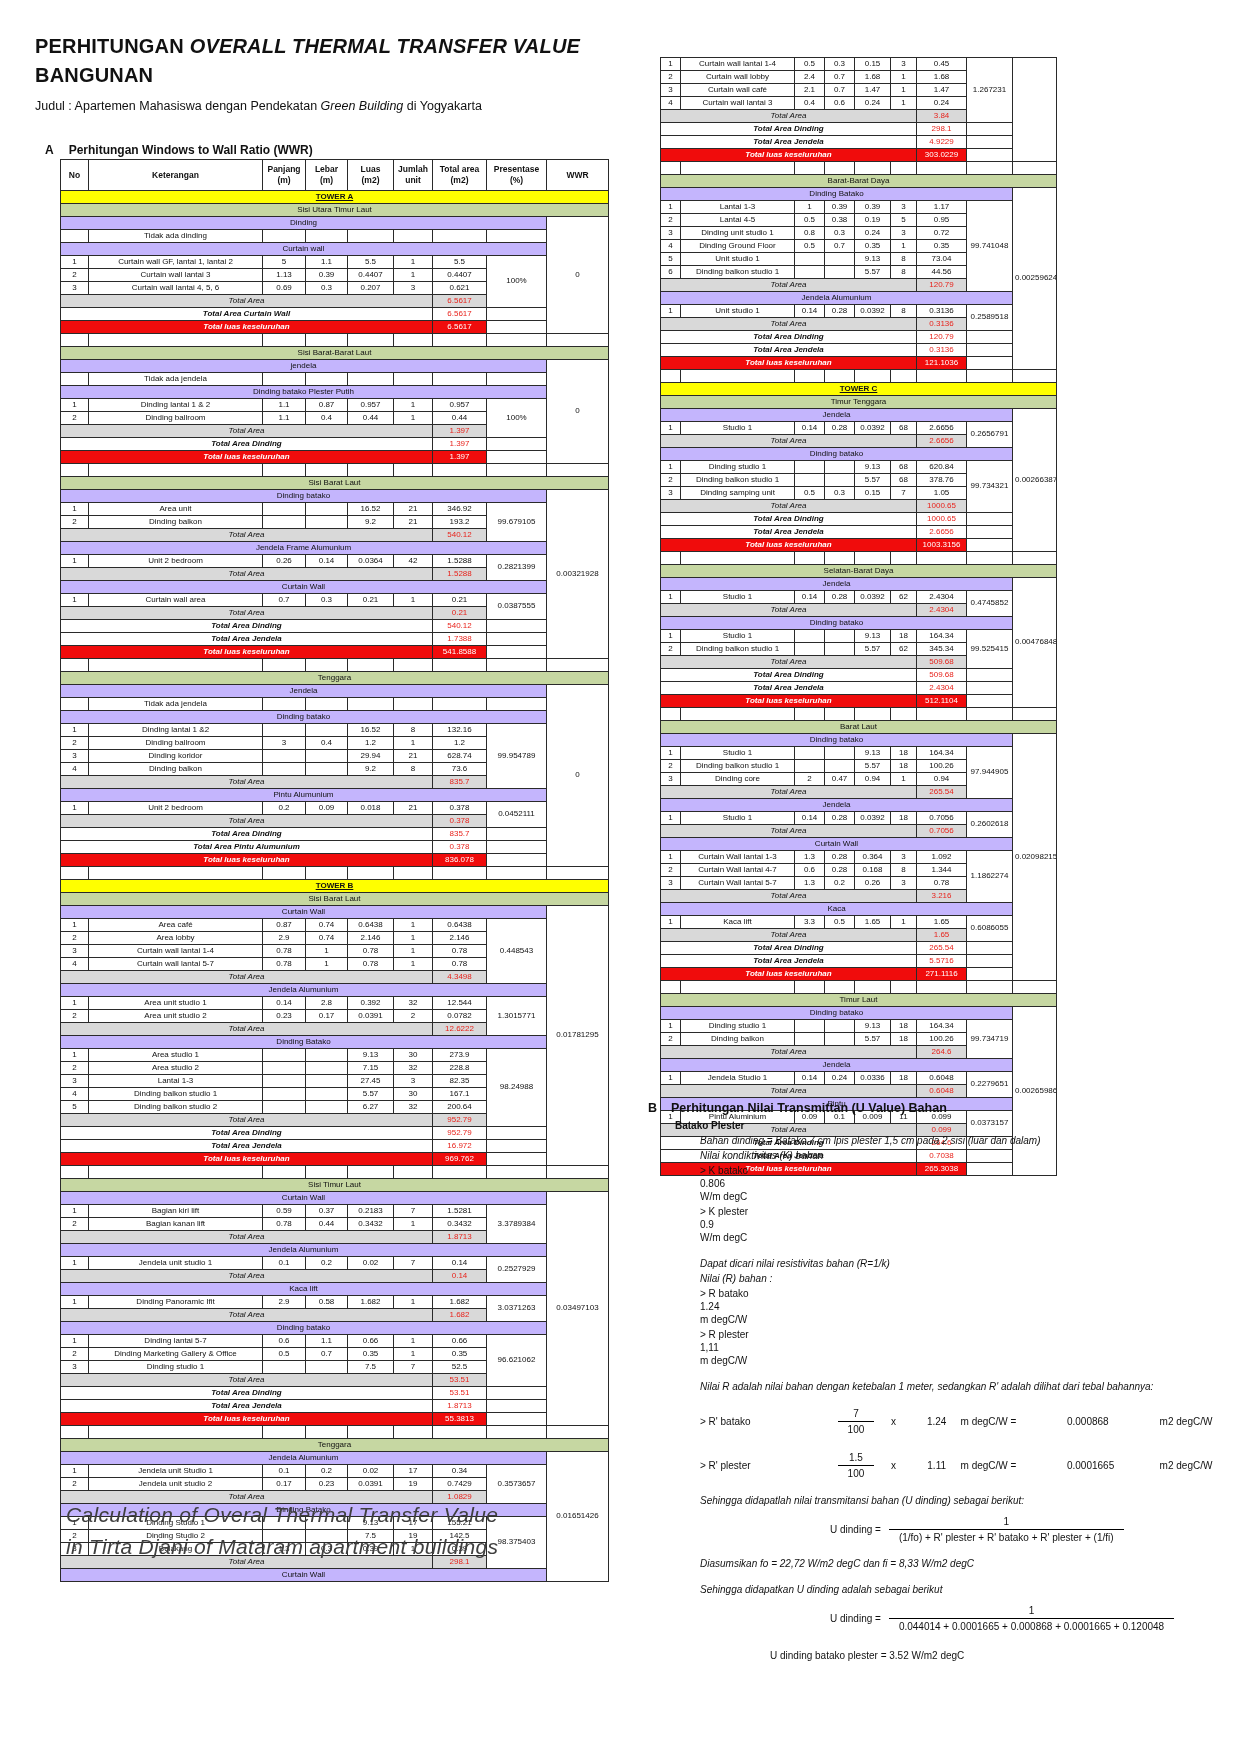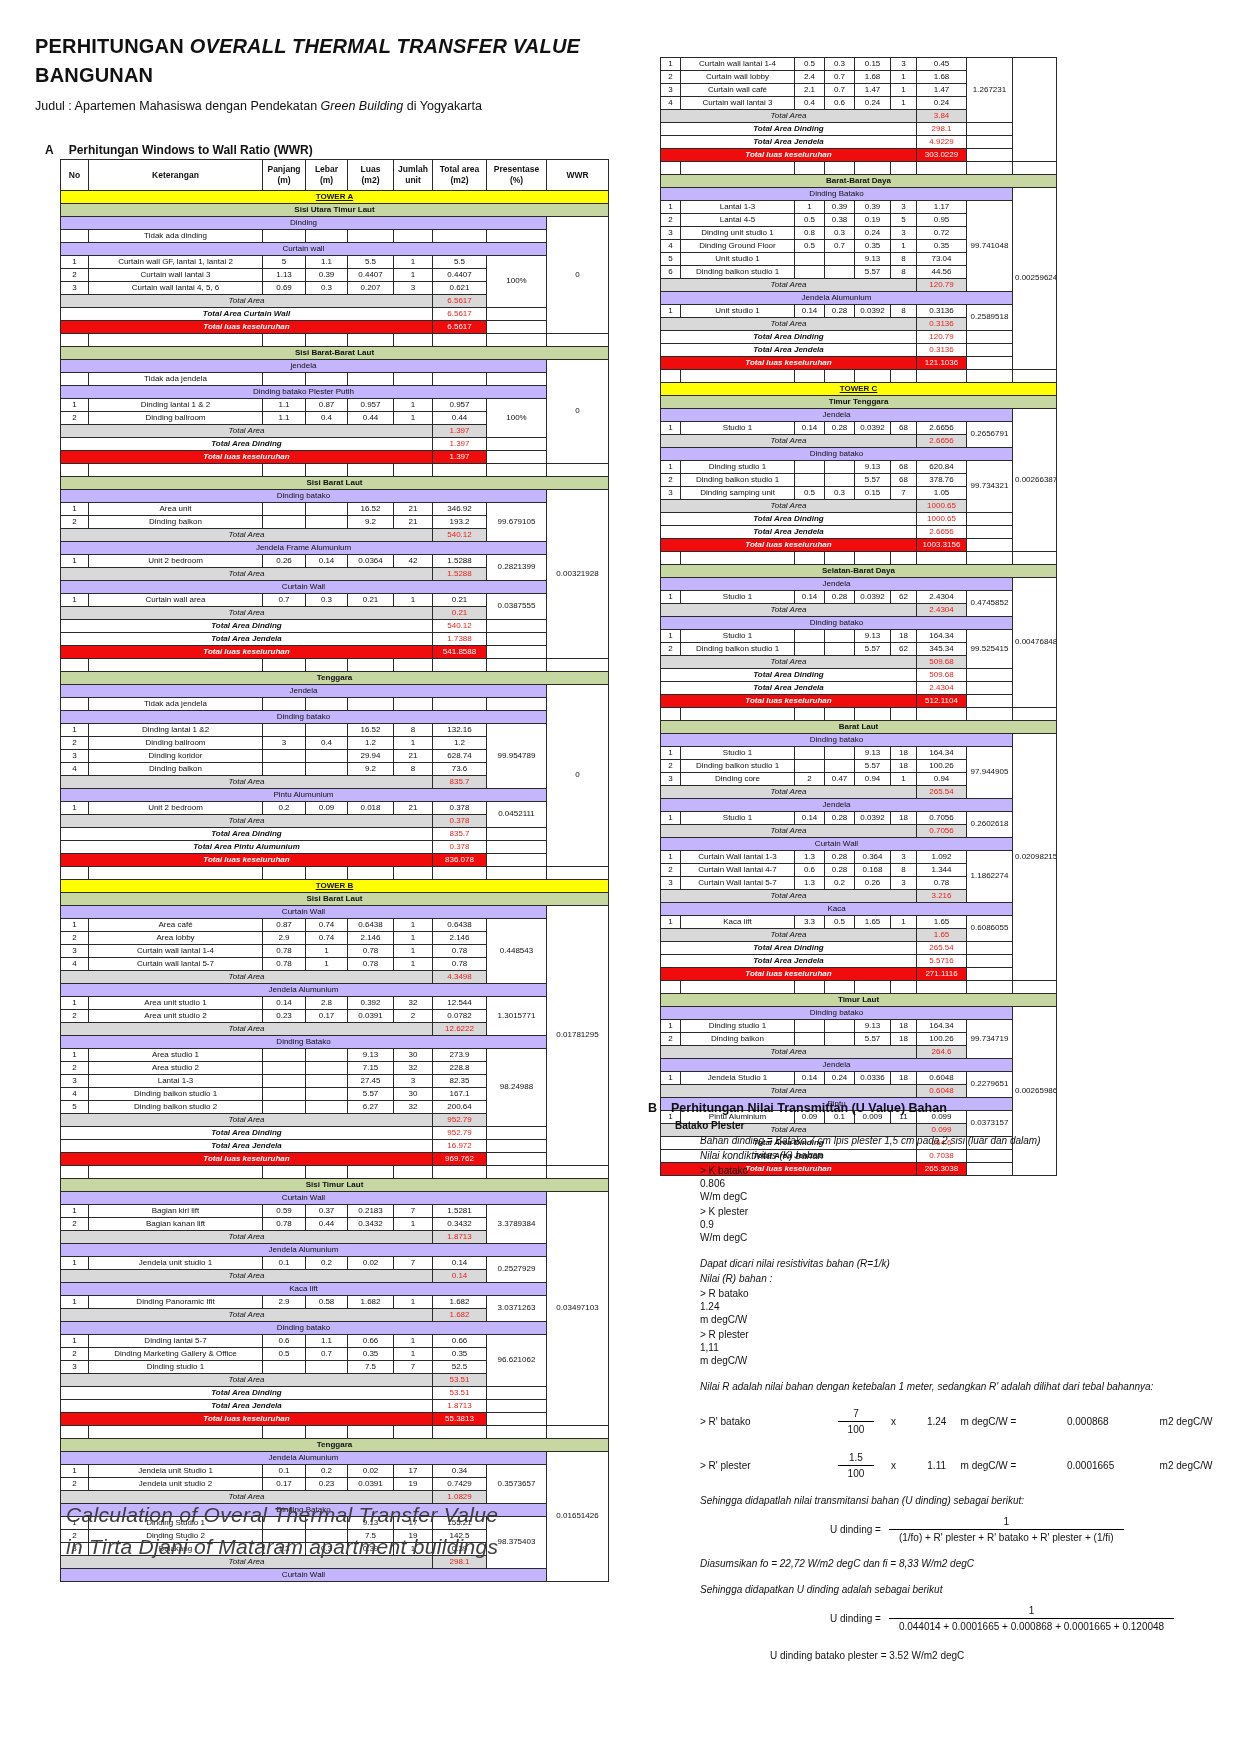--- a/index.html
+++ b/index.html
@@ -10,21 +10,21 @@
   .subtitle{margin-top:9px;font-size:12.5px;}
   .subtitle .it{font-style:italic;}
   .sec-a{position:absolute;left:45px;top:143px;display:flex;gap:15px;font-weight:bold;font-size:12px;}
   #left-mount{position:absolute;left:60px;top:159px;width:548px;}
   #right-mount{position:absolute;left:660px;top:57px;width:396px;}
   table.wwr{border-collapse:collapse;table-layout:fixed;width:100%;}
   table.wwr td,table.wwr th{border:1px solid #2a2a2a;height:12px;padding:0 2px;font-size:8px;line-height:1.05;text-align:center;vertical-align:middle;overflow:hidden;white-space:nowrap;}
   table.wwr th{height:30px;font-size:8.5px;font-weight:bold;white-space:normal;line-height:1.25;background:#fff;}
   td.tw{background:#ffff00;text-align:left;font-weight:bold;font-size:8.5px;}
   td.tw span{text-decoration:underline;}
-  td.gr{background:#c6d7a2;text-align:left;font-weight:bold;}
+  td.gr{background:#c6d7a2;text-align:left;font-weight:normal;}
   td.bl{background:#c4b5fd;text-align:left;}
   td.lab{text-align:left;}
   td.no{text-align:center;}
   td.gl{background:#d9d9d9;font-style:italic;text-align:left;}
   td.gtv{background:#d9d9d9;color:#e8231c;}
   td.bb{font-weight:bold;font-style:italic;text-align:left;}
   td.tv{color:#e8231c;}
   td.rl{background:#f00c0c;color:#fff;font-weight:bold;font-style:italic;text-align:left;}
   td.rv{background:#f00c0c;color:#fff;}
   td.pres{font-size:8px;}

